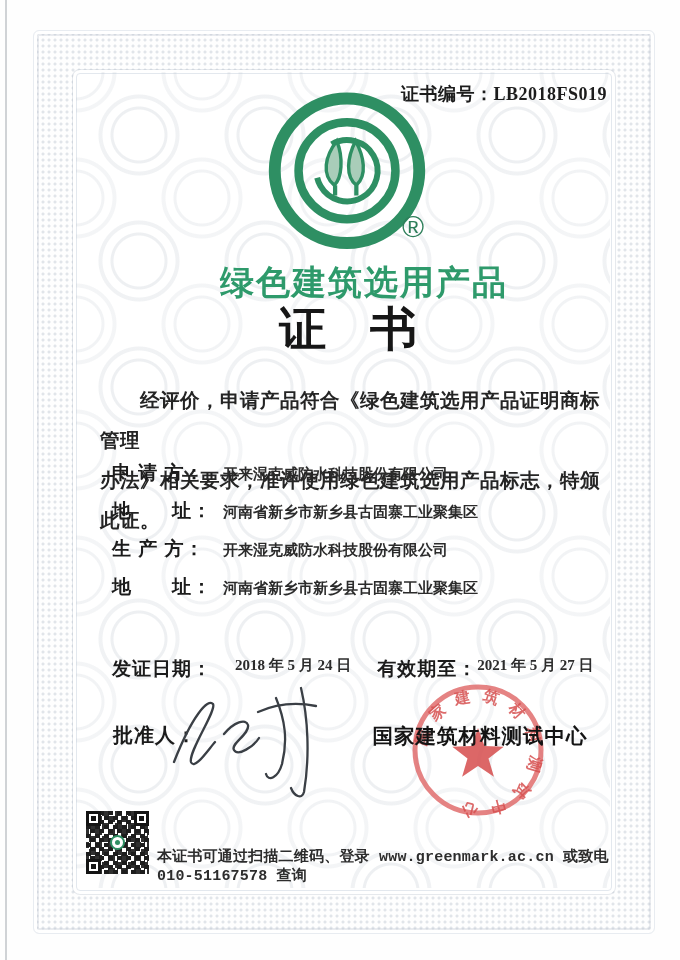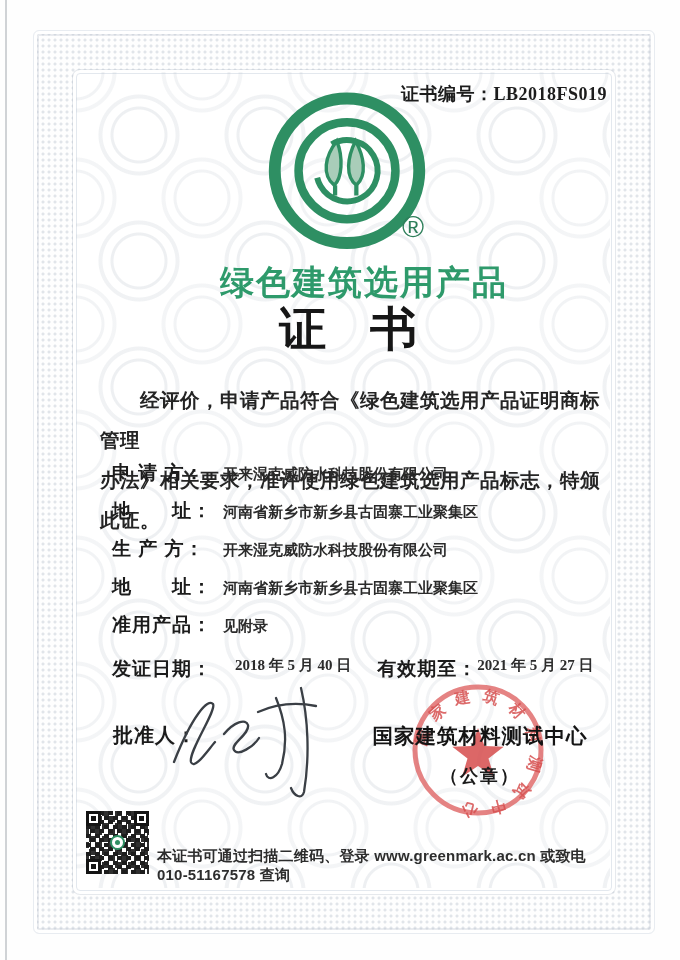--- a/index.html
+++ b/index.html
@@ -65,21 +65,21 @@
         repeating-conic-gradient(rgba(29,29,29,.92) 0% 25%, #ffffff 0% 50%);
       background-size:9px 9px,13px 13px;background-position:0 0,3px 5px;}
   .qr-eye{position:absolute;width:15px;height:15px;border:3px solid #141414;background:#fff;box-sizing:border-box;}
   .qr-eye::after{content:"";position:absolute;left:2px;top:2px;width:5px;height:5px;background:#141414;}
   .qr-eye.tl{left:0;top:0;} .qr-eye.tr{right:0;top:0;} .qr-eye.bl{left:0;bottom:0;}
   .qr-center{position:absolute;left:24px;top:24px;width:15px;height:15px;background:#fff;border-radius:50%;
       border:2px solid #2e8f63;box-sizing:border-box;}
   .qr-center::after{content:"";position:absolute;left:3px;top:3px;width:5px;height:5px;border-radius:50%;background:#2e8f63;}
 
   .footer-text{position:absolute;left:157px;top:847px;width:460px;font-size:15px;font-weight:600;
-      color:#2d2d2d;letter-spacing:.2px;}
+      color:#2d2d2d;letter-spacing:.2px;font-family:Liberation Mono, monospace;}
 </style>
 </head>
 <body>
 
 <div id="page">
   <div class="scan-edge"></div>
 
   <div class="frame">
     <div class="frame-inner"></div>
   </div>
@@ -119,30 +119,26 @@
         <span class="field-value">河南省新乡市新乡县古固寨工业聚集区</span>
       </div>
       <div class="field-row">
         <span class="field-label">生 产 方：</span>
         <span class="field-value">开来湿克威防水科技股份有限公司</span>
       </div>
       <div class="field-row">
         <span class="field-label">地　　址：</span>
         <span class="field-value">河南省新乡市新乡县古固寨工业聚集区</span>
       </div>
-      <div class="field-row">
-        <span class="field-label">准用产品：</span>
-        <span class="field-value">见附录</span>
-      </div>
     </div>
 
     <div class="date-row">
       <span class="field-label">发证日期：</span>
       <span class="gap1"></span>
-      <span class="field-value">2018 年 5 月 40 日</span>
+      <span class="field-value">2018 年 5 月 24 日</span>
       <span class="gap2"></span>
       <span class="field-label">有效期至：</span>
       <span class="field-value">2021 年 5 月 27 日</span>
     </div>
 
     <div class="approver">批准人：</div>
     <svg class="signature" width="190" height="120" viewBox="0 0 190 120">
       <g fill="none" stroke="#3a3f45" stroke-width="2.3" stroke-linecap="round">
         <path d="M16,84 C34,38 50,20 55,26 C59,32 30,74 33,84 C36,93 50,72 57,64"></path>
         <path d="M66,56 C76,44 88,40 90,47 C92,56 72,66 76,72 C80,79 96,68 101,60"></path>
@@ -158,21 +154,20 @@
       </defs>
       <circle cx="85" cy="85" r="63" fill="none" stroke="rgba(222,100,100,.8)" stroke-width="5"></circle>
       <polygon points="85,63 91.5,81.1 110.7,81.7 95.5,93.4 100.9,111.8 85,101 69.1,111.8 74.5,93.4 59.3,81.7 78.5,81.1" fill="rgba(214,76,76,.85)"></polygon>
       <text font-size="15.5" font-weight="bold" fill="rgba(214,80,80,.85)" letter-spacing="11" font-family="Liberation Sans, sans-serif">
         <textPath href="#sealArc" startOffset="6">国家建筑材料测试中心</textPath>
       </text>
     </svg>
 
     <div class="authority">
       <div class="name">国家建筑材料测试中心</div>
-      <div class="note">（公章）</div>
     </div>
 
     <div class="qr">
       <div class="qr-eye tl"></div>
       <div class="qr-eye tr"></div>
       <div class="qr-eye bl"></div>
       <div class="qr-center"></div>
     </div>
 
     <div class="footer-text">本证书可通过扫描二维码、登录 www.greenmark.ac.cn 或致电 010-51167578 查询</div>

